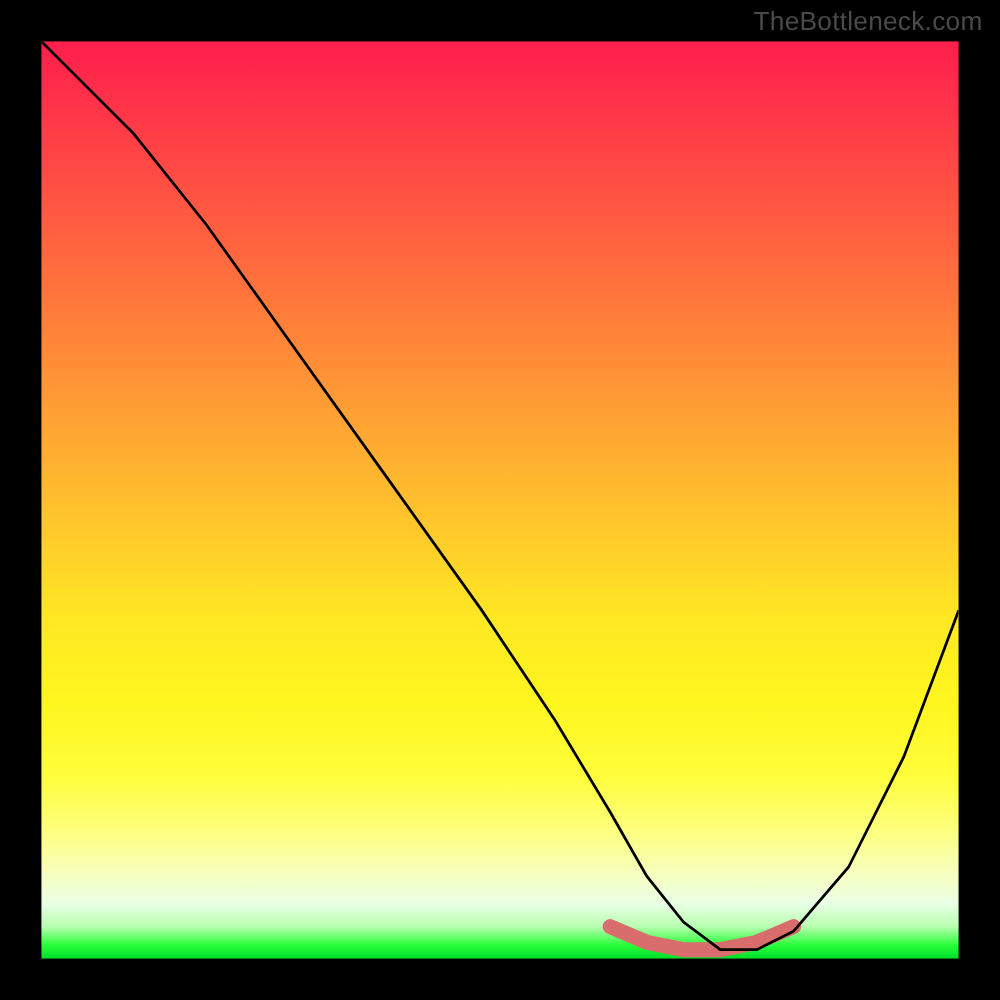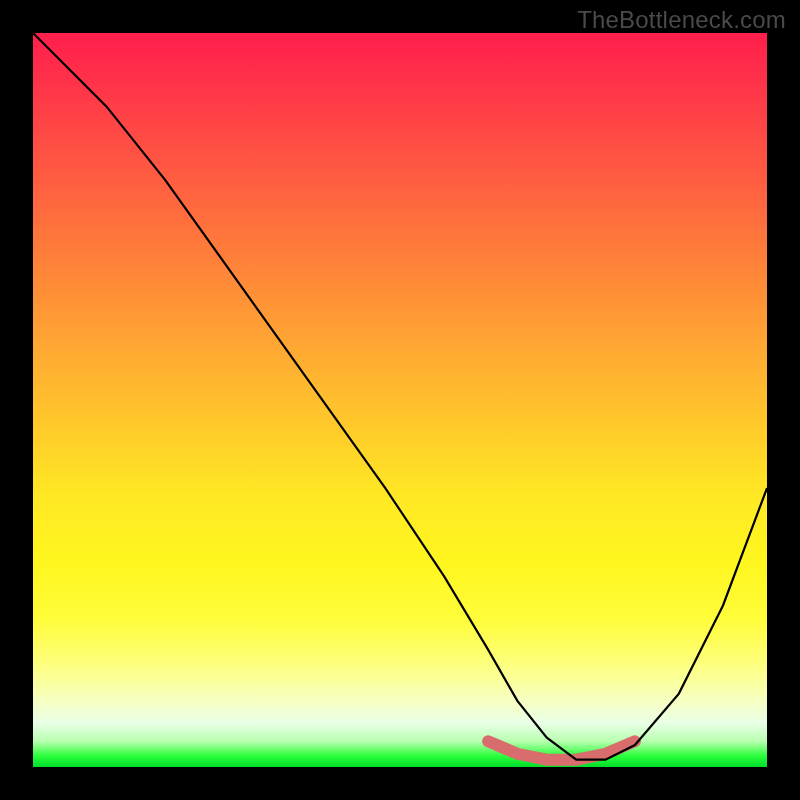--- a/index.html
+++ b/index.html
@@ -1,18 +1,18 @@
 <!DOCTYPE html>
 <html><head>
 <meta charset="utf-8">
 <style>
   * { margin: 0; padding: 0; box-sizing: border-box; }
   html, body { width: 800px; height: 800px; background: #000; font-family: Arial, sans-serif; }
   .container { position: relative; width: 800px; height: 800px; background: #000; }
-  .watermark { position: absolute; top: 6px; right: 14px; color: #4a4a4a; font-size: 24px; font-weight: 500; letter-spacing: 0.2px; z-index: 10; }
+  .watermark { position: absolute; top: 6px; right: 14px; color: #4a4a4a; font-size: 21px; font-weight: 500; letter-spacing: 0.2px; z-index: 10; }
   .plot-area { position: absolute; left: 33px; top: 33px; width: 734px; height: 734px; background: #000; overflow: hidden; }
   .gradient {
     position: absolute; inset: 0;
     background: linear-gradient(
       to bottom,
       #ff1f4c 0%,
       #ff3049 6%,
       #ff5742 18%,
       #ff7d3a 30%,
       #ffa533 42%,

